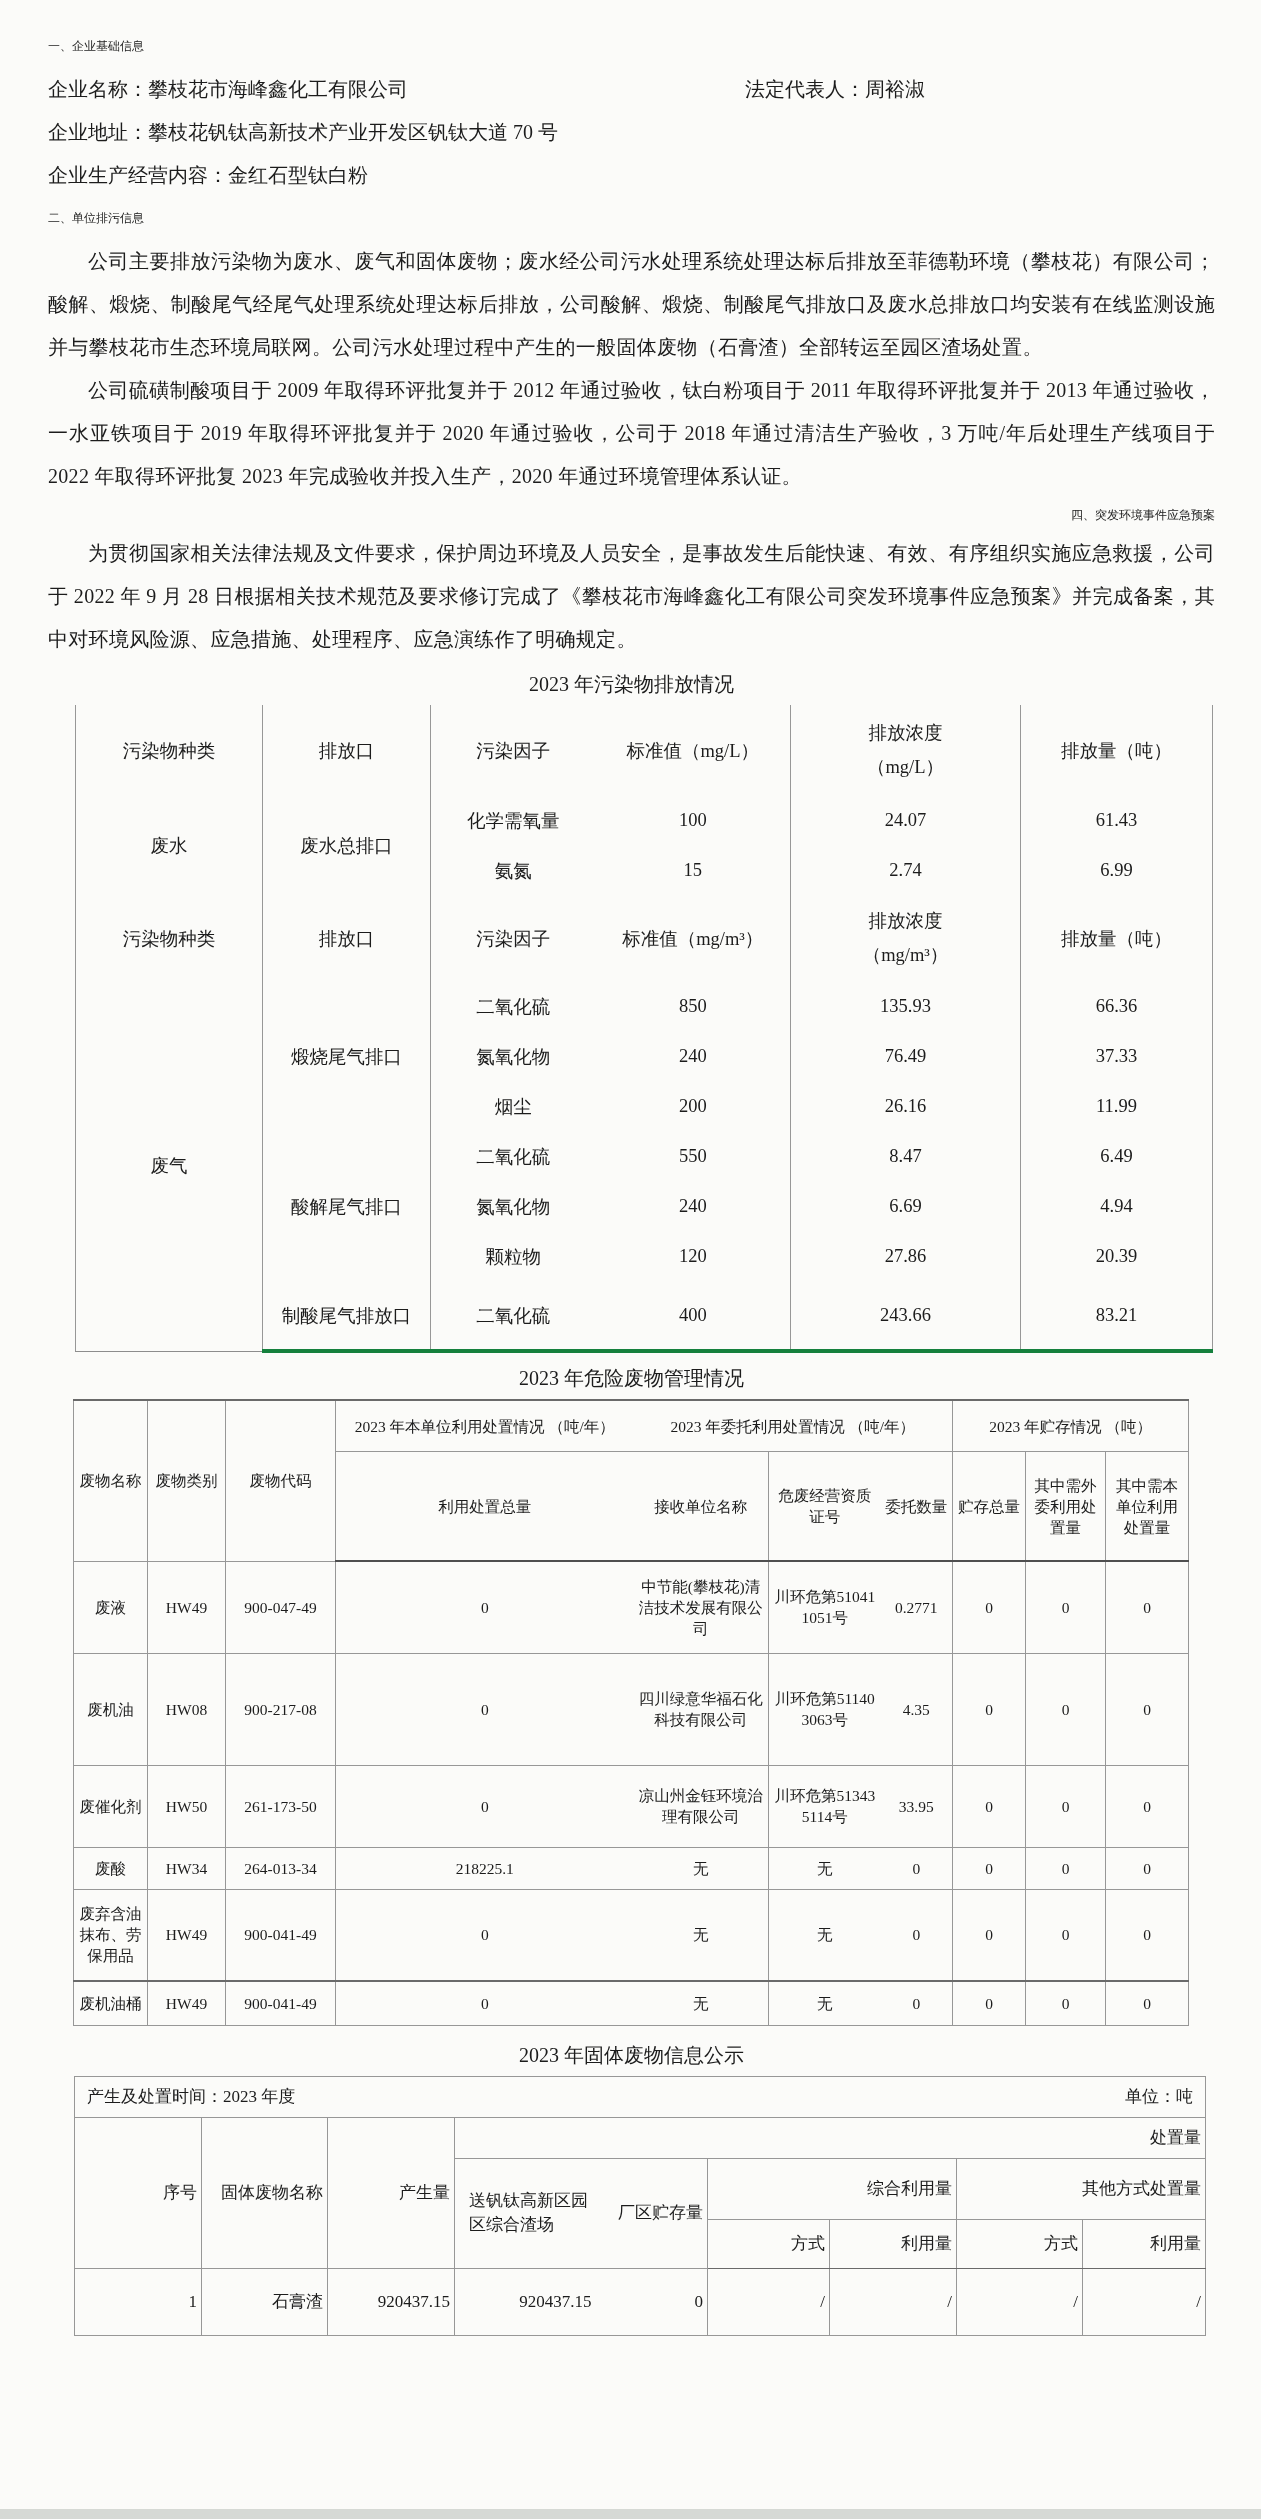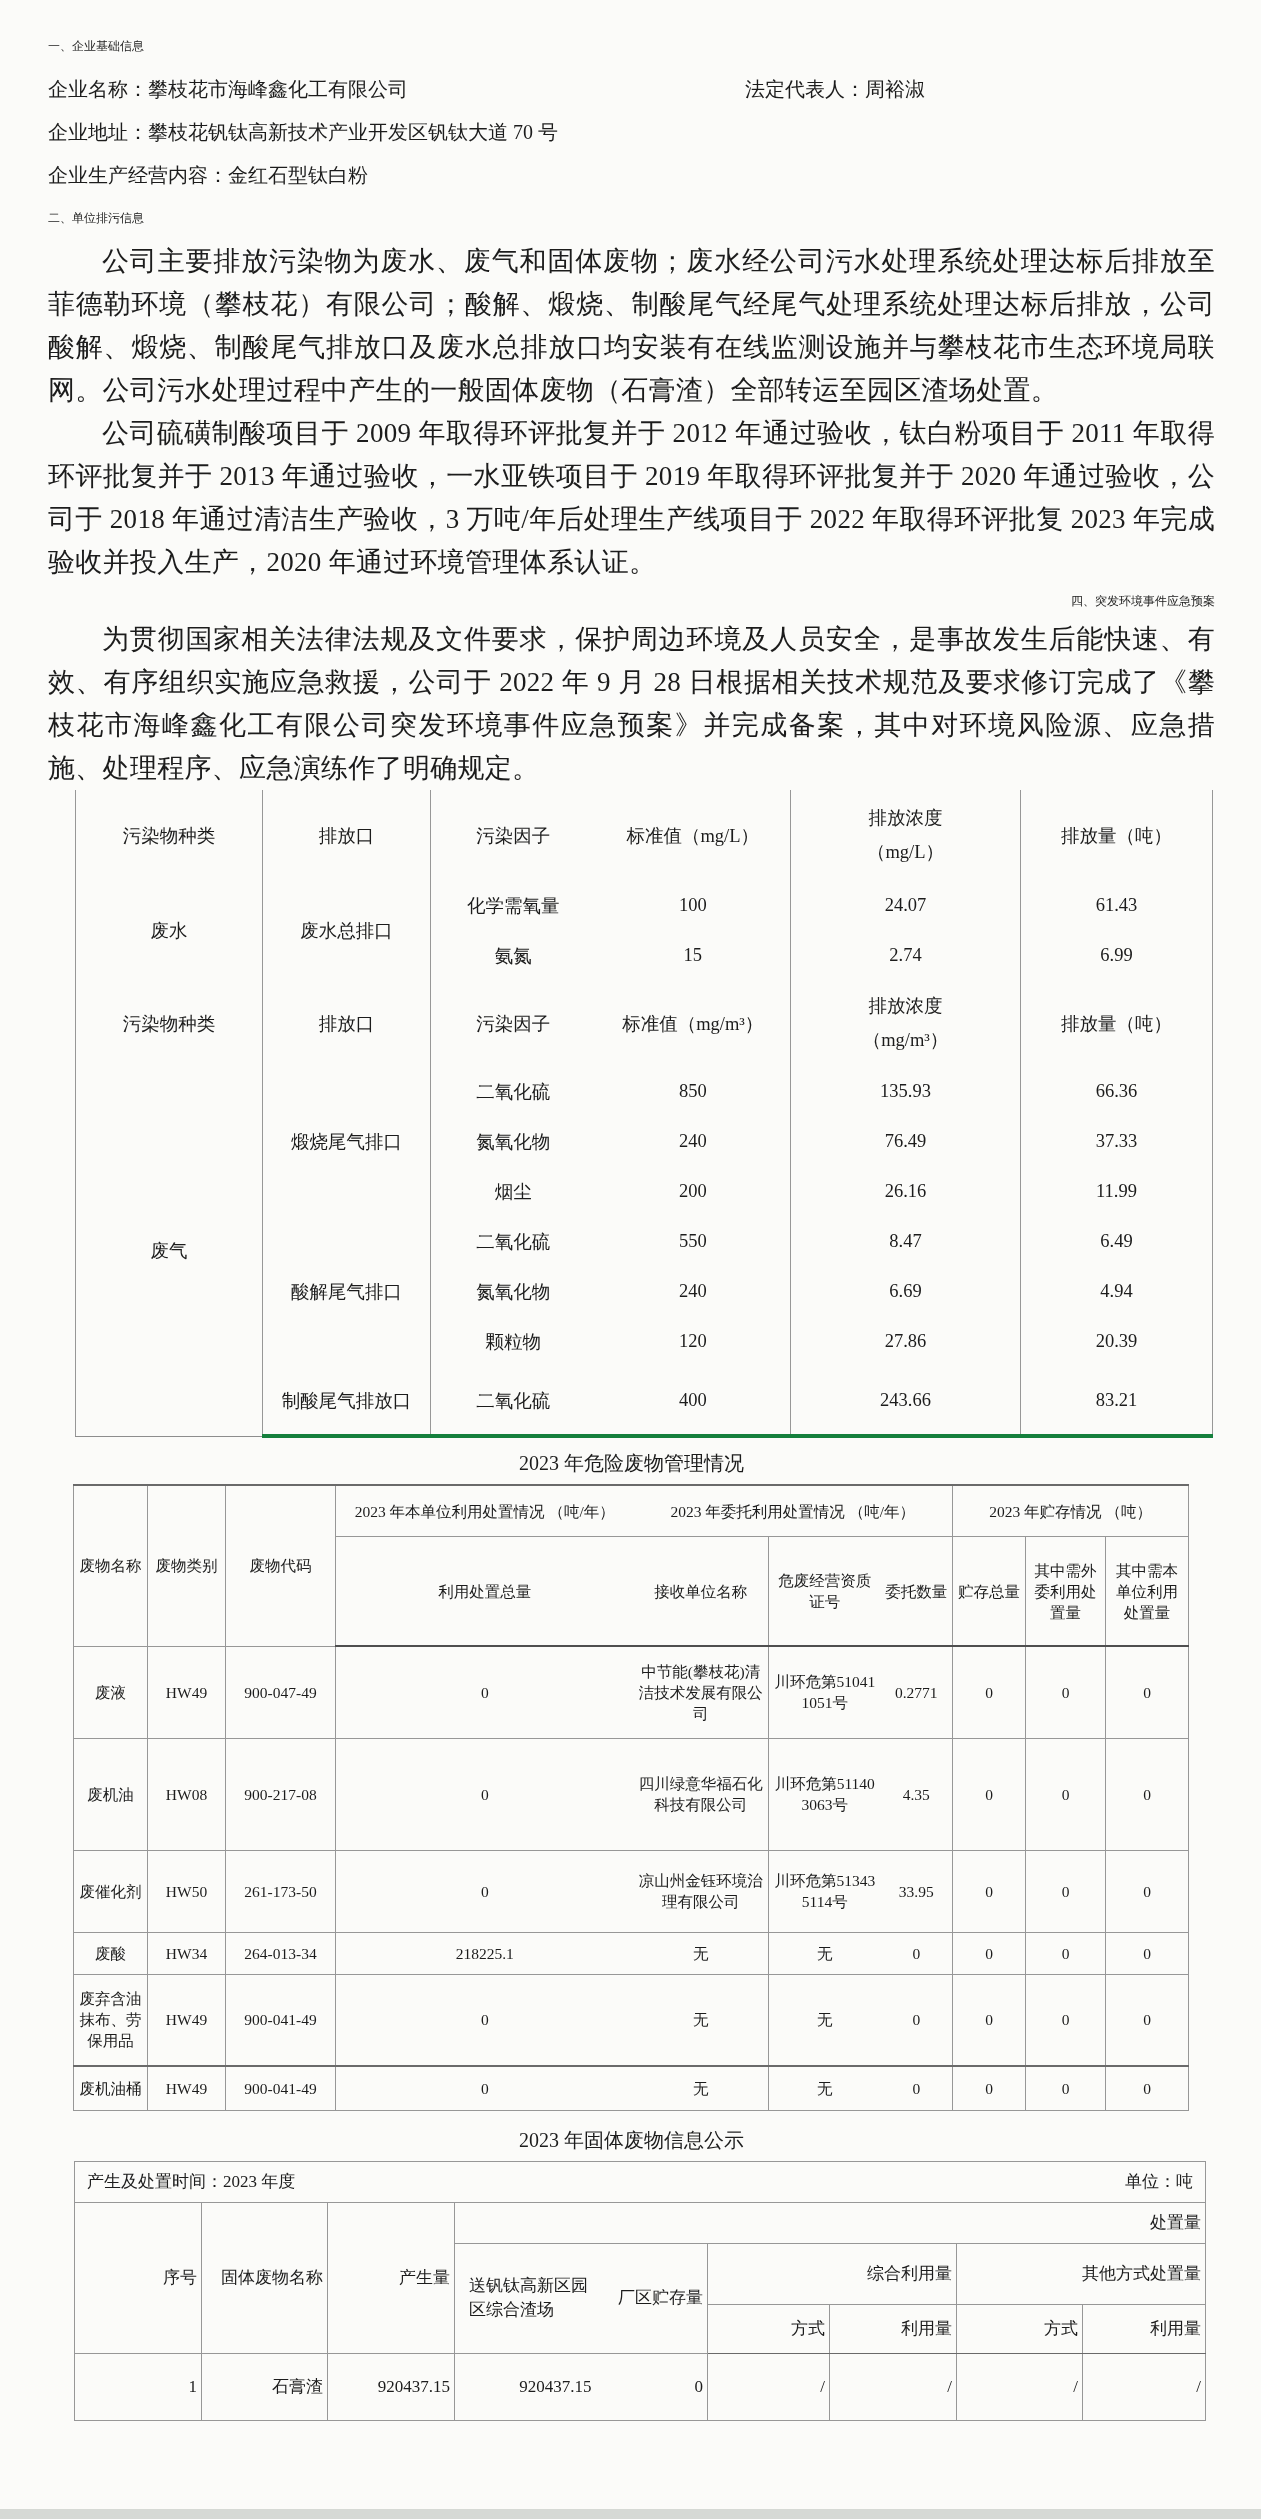--- a/index.html
+++ b/index.html
@@ -11,21 +11,21 @@
     overflow:hidden;
     font-family:"Liberation Serif","DejaVu Serif",serif;
     color:#1c1c1c;
   }
   .content { padding:25px 46px 0 48px; }
 
   .line { font-size:20px; line-height:43px; white-space:nowrap; }
   .flexrow { display:flex; }
   .flexrow .left-part { width:697px; }
   .para {
-    margin:0; font-size:27px; line-height:43px;
+    margin:0; font-size:20px; line-height:43px;
     text-align:justify; text-indent:2em; letter-spacing:0.3px;
   }
   .sec-heading { font-size:12px; line-height:43px; }
   .tight { line-height:34px;text-align:right; }
 
   .table-title { font-size:20px; text-align:center; margin:8px 0 6px 0; line-height:30px; }
 
   table { border-collapse:collapse; table-layout:fixed; }
   th, td {
     border:1px solid #979797;
@@ -92,20 +92,21 @@
     <div class="line">企业生产经营内容：金红石型钛白粉</div>
 
     <div class="sec-heading">二、单位排污信息</div>
     <p class="para">公司主要排放污染物为废水、废气和固体废物；废水经公司污水处理系统处理达标后排放至菲德勒环境（攀枝花）有限公司；酸解、煅烧、制酸尾气经尾气处理系统处理达标后排放，公司酸解、煅烧、制酸尾气排放口及废水总排放口均安装有在线监测设施并与攀枝花市生态环境局联网。公司污水处理过程中产生的一般固体废物（石膏渣）全部转运至园区渣场处置。</p>
 
     <p class="para">公司硫磺制酸项目于 2009 年取得环评批复并于 2012 年通过验收，钛白粉项目于 2011 年取得环评批复并于 2013 年通过验收，一水亚铁项目于 2019 年取得环评批复并于 2020 年通过验收，公司于 2018 年通过清洁生产验收，3 万吨/年后处理生产线项目于 2022 年取得环评批复 2023 年完成验收并投入生产，2020 年通过环境管理体系认证。</p>
 
     <div class="sec-heading tight">四、突发环境事件应急预案</div>
     <p class="para">为贯彻国家相关法律法规及文件要求，保护周边环境及人员安全，是事故发生后能快速、有效、有序组织实施应急救援，公司于 2022 年 9 月 28 日根据相关技术规范及要求修订完成了《攀枝花市海峰鑫化工有限公司突发环境事件应急预案》并完成备案，其中对环境风险源、应急措施、处理程序、应急演练作了明确规定。</p>
 
+    <div class="table-title">2023 年污染物排放情况</div>
     <table class="t1">
       <colgroup>
         <col style="width:187px">
           <col style="width:168px">
           <col style="width:165px">
         <col style="width:195px">
           <col style="width:230px">
           <col style="width:192px">
       </colgroup>
       <tbody>

